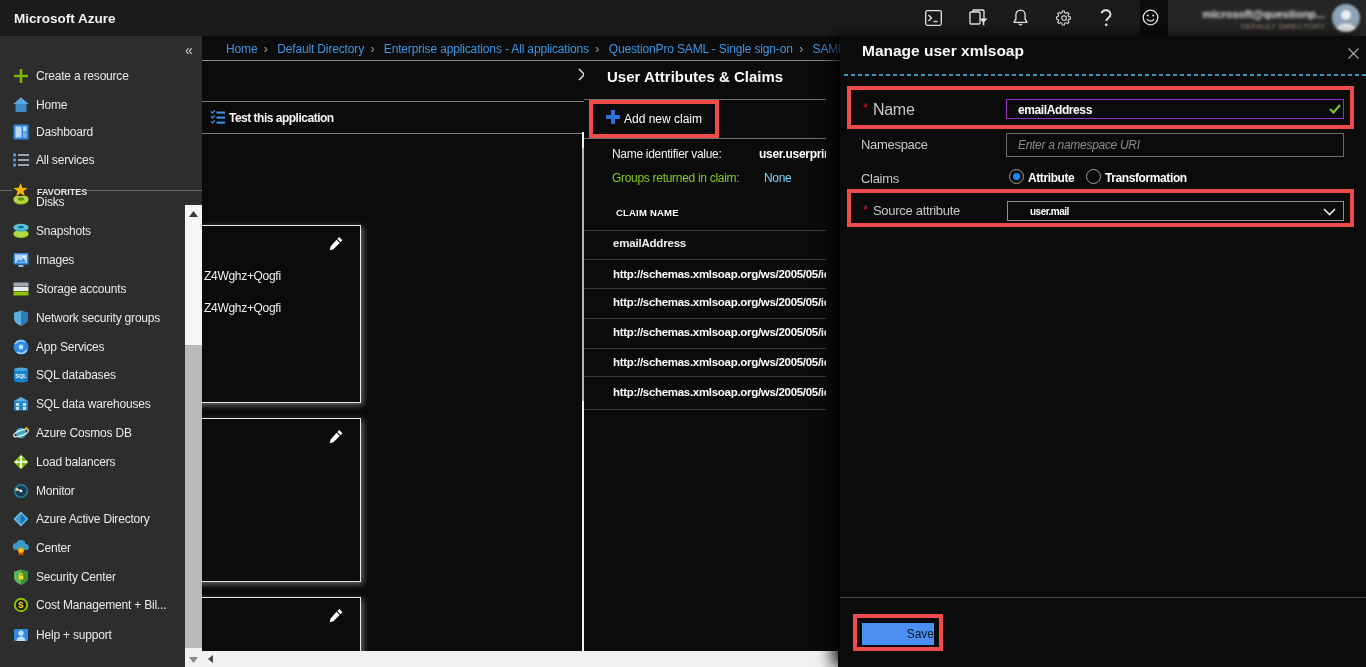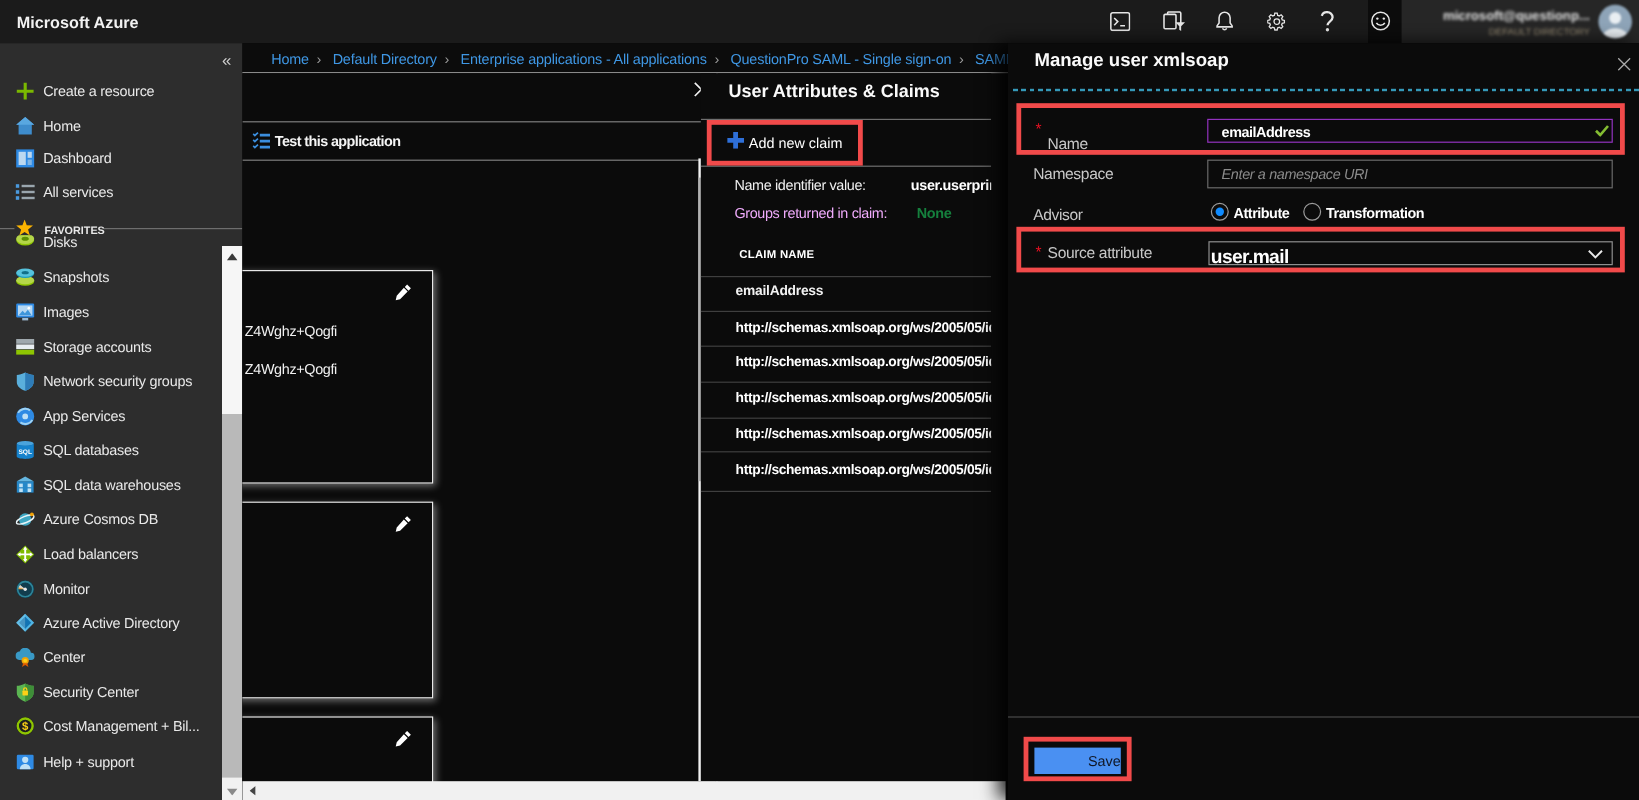--- a/index.html
+++ b/index.html
@@ -309,22 +309,22 @@
   <div class="row-line" style="left:0;top:77px;width:242px;background:#6f6f6f"></div>
 
   <svg class="a" style="left:22px;top:49px" width="14" height="14" viewBox="0 0 14 14">
       <path d="M7 0v14M0 7h14" stroke="#2e6fd8" stroke-width="4"></path>
     </svg>
   <div class="a" style="left:40px;top:51px;font-size:12px;color:#fff;white-space:nowrap">Add new claim</div>
   <div class="a" style="left:5px;top:39px;width:130px;height:38px;border:4px solid #f14a4a"></div>
 
   <div class="a" style="left:28px;top:86px;font-size:12px;letter-spacing:-0.3px;color:#f0f0f0;white-space:nowrap">Name identifier value:</div>
   <div class="a" style="left:175px;top:86px;font-size:12px;letter-spacing:-0.3px;font-weight:bold;color:#fff;white-space:nowrap">user.userprincipalname [nameid-for...</div>
-  <div class="a" style="left:28px;top:110px;font-size:12px;letter-spacing:-0.3px;color:#f0abfc;white-space:nowrap">Groups returned in claim:</div>
-  <div class="a" style="left:180px;top:110px;font-size:12px;letter-spacing:-0.3px;font-weight:bold;color:#15803d;white-space:nowrap">None</div>
+  <div class="a" style="left:28px;top:110px;font-size:12px;letter-spacing:-0.3px;color:#84cc16;white-space:nowrap">Groups returned in claim:</div>
+  <div class="a" style="left:180px;top:110px;font-size:12px;letter-spacing:-0.3px;font-weight:normal;color:#7dd3fc;white-space:nowrap">None</div>
 
   <div class="a" style="left:32px;top:146px;font-size:9.5px;font-weight:bold;color:#fff;letter-spacing:.2px">CLAIM NAME</div>
   <div class="row-line" style="left:0;top:169px;width:242px;background:#3f3f3f"></div>
   <div class="a" style="left:29px;top:176px;font-size:11.5px;letter-spacing:-0.2px;font-weight:bold;color:#f2f2f2;white-space:nowrap">emailAddress</div>
   <div class="row-line" style="left:0;top:198px;width:242px;background:#3f3f3f"></div>
   <div class="a" style="left:29px;top:207px;font-size:11.5px;letter-spacing:-0.3px;font-weight:bold;color:#fff;white-space:nowrap">http://schemas.xmlsoap.org/ws/2005/05/identity</div>
   <div class="row-line" style="left:0;top:227px;width:242px;background:#3f3f3f"></div>
   <div class="a" style="left:29px;top:235px;font-size:11.5px;letter-spacing:-0.3px;font-weight:bold;color:#fff;white-space:nowrap">http://schemas.xmlsoap.org/ws/2005/05/identity</div>
   <div class="row-line" style="left:0;top:257px;width:242px;background:#3f3f3f"></div>
   <div class="a" style="left:29px;top:265px;font-size:11.5px;letter-spacing:-0.3px;font-weight:bold;color:#fff;white-space:nowrap">http://schemas.xmlsoap.org/ws/2005/05/identity</div>
@@ -344,46 +344,46 @@
 <div class="a" style="left:840px;top:36px;width:526px;height:631px;background:#0b0b0b;box-shadow:-8px 0 14px rgba(0,0,0,.85)">
   <div class="a" style="left:22px;top:6px;font-size:15.5px;font-weight:bold;color:#fafafa">Manage user xmlsoap</div>
   <svg class="a" style="left:508px;top:12px" width="11" height="11" viewBox="0 0 11 11">
       <path d="M0.5 0.5l10 10M10.5 0.5l-10 10" stroke="#a8a8a8" stroke-width="1.1"></path>
     </svg>
 
   <div class="a" style="left:4px;top:38px;width:522px;height:2px;background:repeating-linear-gradient(90deg,#3599b8 0 4px,transparent 4px 7px)"></div>
 
   <div class="a" style="left:7px;top:50px;width:507px;height:43px;border:4px solid #f14a4a"></div>
   <div class="a" style="left:23px;top:64px;font-size:13px;color:#e81123">*</div>
-  <div class="a" style="left:33px;top:76px;font-size:13px;letter-spacing:-0.3px;color:#c8c8c8">Name</div>
+  <div class="a" style="left:33px;top:65px;font-size:16px;letter-spacing:-0.3px;color:#c8c8c8">Name</div>
   <div class="a" style="left:166px;top:63px;width:338px;height:20px;border:1.5px solid #9332bf;background:#0b0b0b">
     <div class="a" style="left:11px;top:3px;font-size:12px;letter-spacing:-0.4px;font-weight:bold;color:#fff">emailAddress</div>
     <svg class="a" style="left:322px;top:4px" width="12" height="10" viewBox="0 0 12 10">
         <path d="M1 5l3.5 3.5L11 1" fill="none" stroke="#84bd32" stroke-width="2.2"></path>
       </svg>
   </div>
 
   <div class="a" style="left:21px;top:101px;font-size:13px;letter-spacing:-0.3px;color:#c8c8c8">Namespace</div>
   <div class="a" style="left:166px;top:97px;width:338px;height:24px;border:1px solid #6a6a6a;background:#0b0b0b">
     <div class="a" style="left:11px;top:4px;font-size:12px;letter-spacing:-0.3px;font-style:italic;color:#8b8b8b">Enter a namespace URI</div>
   </div>
 
-  <div class="a" style="left:21px;top:135px;font-size:13px;letter-spacing:-0.3px;color:#c8c8c8">Advisor</div>
+  <div class="a" style="left:21px;top:135px;font-size:13px;letter-spacing:-0.3px;color:#c8c8c8">Claims</div>
   <div class="a" style="left:169px;top:133px;width:15px;height:15px;border:1.5px solid #9c9c9c;border-radius:50%">
     <div class="a" style="left:2.5px;top:2.5px;width:7px;height:7px;border-radius:50%;background:#0f8bff"></div>
   </div>
   <div class="a" style="left:188px;top:135px;font-size:12px;letter-spacing:-0.4px;font-weight:bold;color:#fff">Attribute</div>
   <div class="a" style="left:246px;top:133px;width:15px;height:15px;border:1.5px solid #9c9c9c;border-radius:50%"></div>
   <div class="a" style="left:265px;top:135px;font-size:12px;letter-spacing:-0.4px;font-weight:bold;color:#fff">Transformation</div>
 
   <div class="a" style="left:7px;top:153px;width:507px;height:38px;border:4px solid #f14a4a"></div>
   <div class="a" style="left:23px;top:166px;font-size:13px;color:#e81123">*</div>
   <div class="a" style="left:33px;top:167px;font-size:13px;letter-spacing:-0.3px;color:#c8c8c8">Source attribute</div>
   <div class="a" style="left:167px;top:165px;width:337px;height:20px;border:1px solid #8f8f8f;background:#0b0b0b">
-    <div class="a" style="left:1px;top:4px;font-size:16px;letter-spacing:-0.5px;font-weight:bold;color:#fff">user.mail</div>
+    <div class="a" style="left:22px;top:4px;font-size:10px;letter-spacing:-0.5px;font-weight:bold;color:#fff">user.mail</div>
     <svg class="a" style="left:315px;top:6px" width="13" height="8" viewBox="0 0 13 8">
         <path d="M1 1l5.5 5.5L12 1" fill="none" stroke="#e8e8e8" stroke-width="1.6"></path>
       </svg>
   </div>
 
   <div class="row-line" style="left:0;top:561px;width:526px;background:#4a4a4a"></div>
   <div class="a" style="left:13px;top:578px;width:90px;height:37px;border:4px solid #f14a4a"></div>
   <div class="a" style="left:22px;top:587px;width:72px;height:22px;background:#4a90f2;color:#101726;font-size:12px;text-align:right;line-height:22px">Save</div>
 </div>
 

